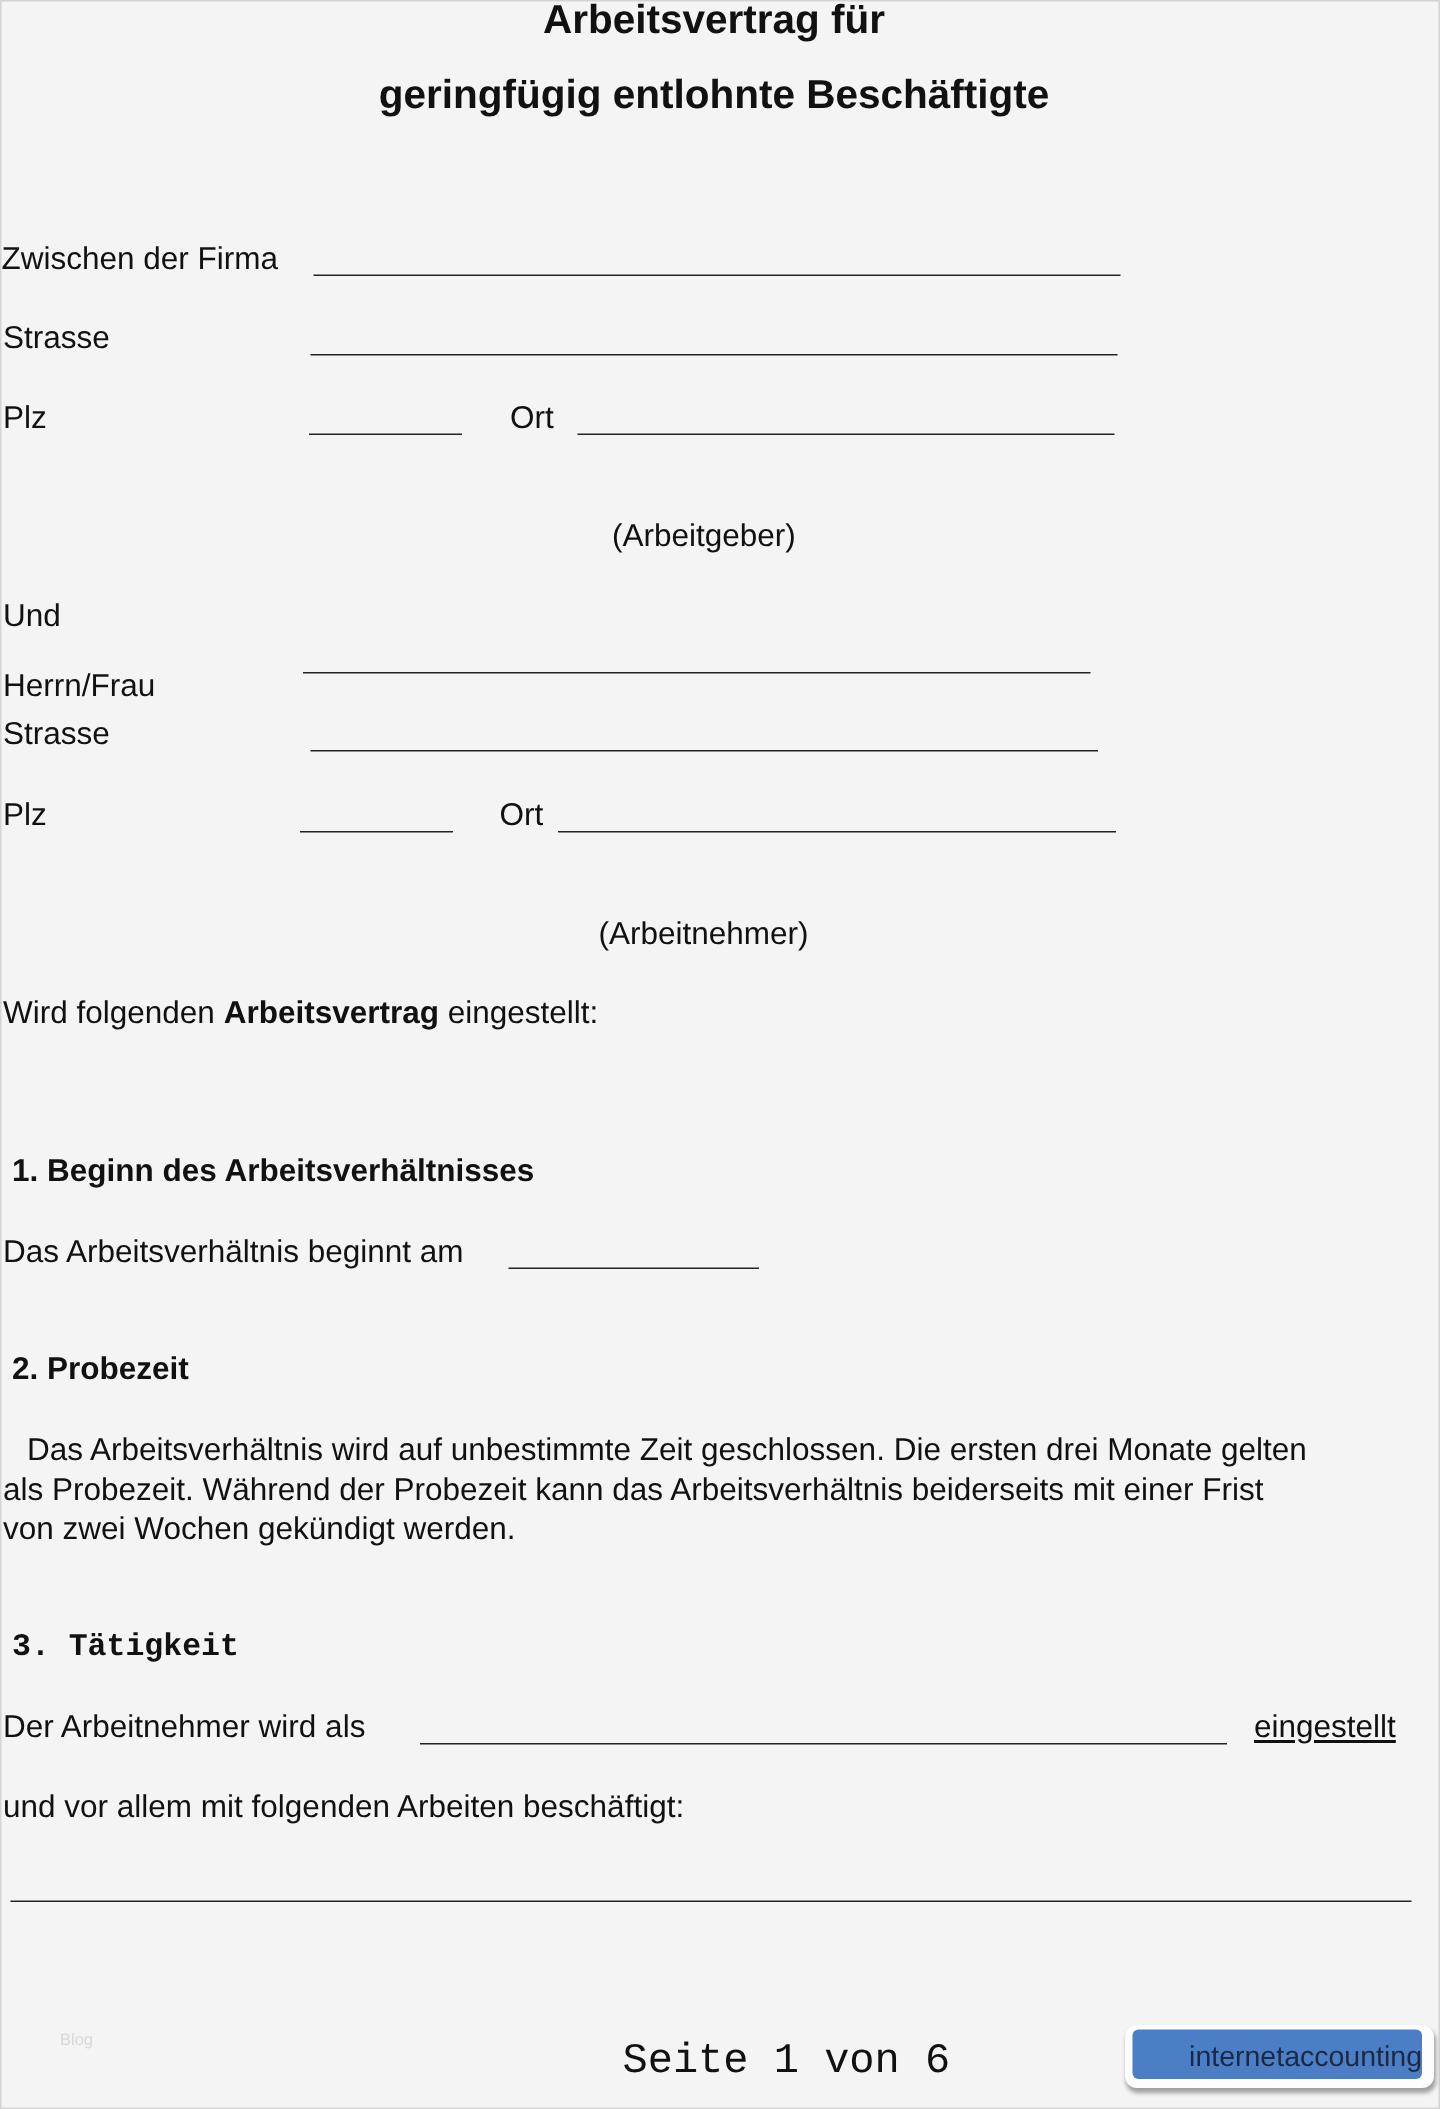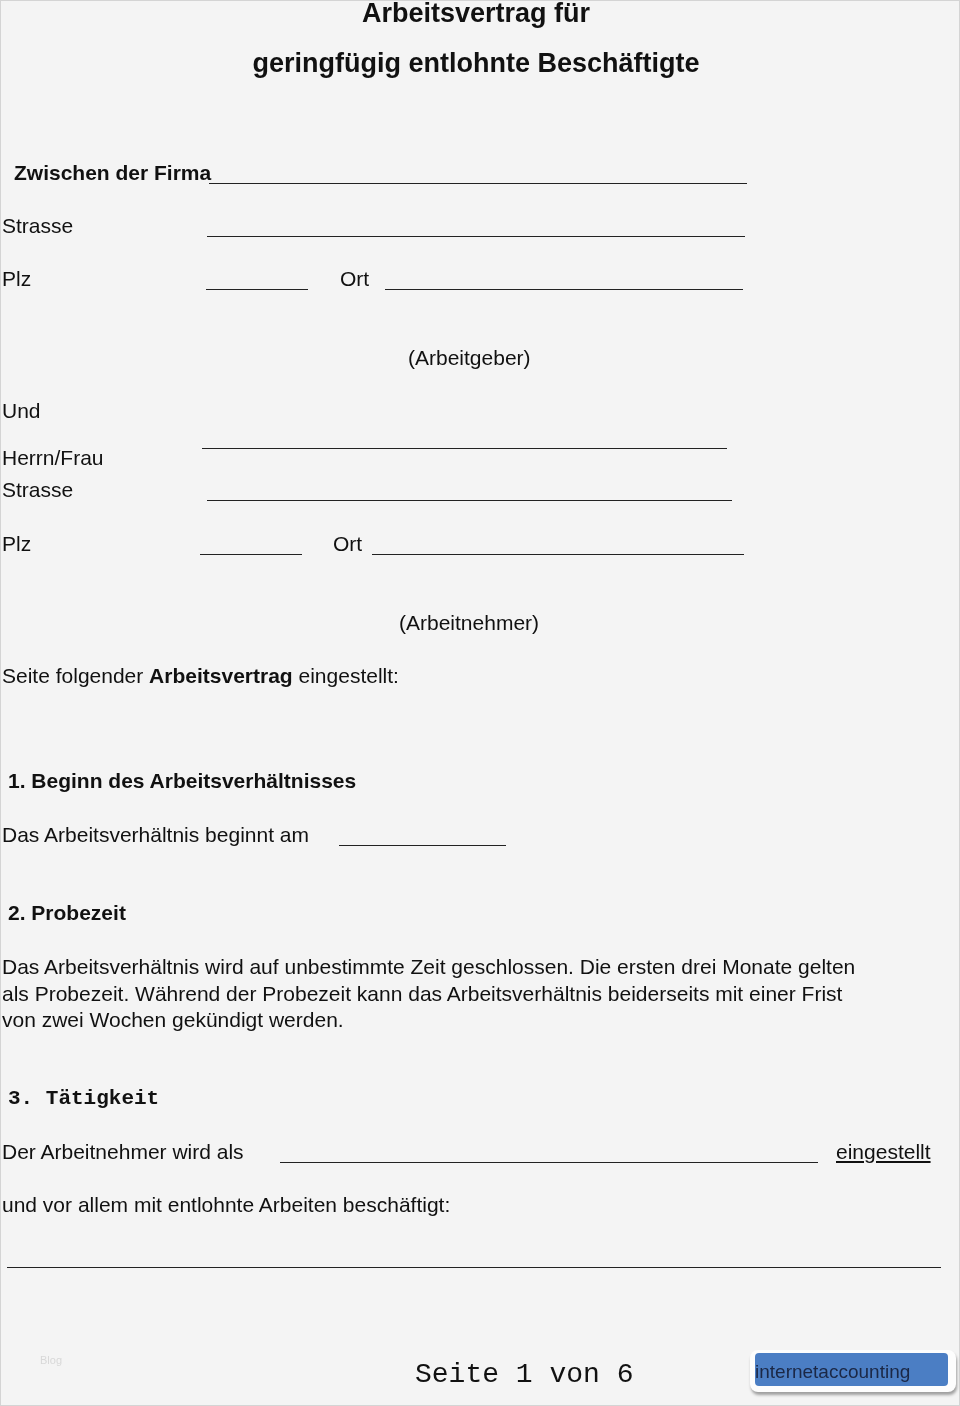--- a/index.html
+++ b/index.html
@@ -21,33 +21,33 @@
   .footer-page { font-size:28px;font-family:Liberation Mono, monospace; }
   .watermark { font-size:11px; color:#d8d8d8; }
   .brand-shadow {
     position:absolute; left:750px; top:1350px; width:206px; height:42px;
     border-radius:8px; background:#fdfdfd;
     box-shadow: 1px 3px 3px rgba(0,0,0,0.35);
   }
   .brand-btn {
     position:absolute; left:755px; top:1353px; width:193px; height:33px;
     border-radius:4px; background:#4b7ec4;
-    font-size:19px; color:#1b2846; text-align:left; line-height:38px;
+    font-size:19px; color:#1b2846; text-align:right; line-height:38px;
     overflow:hidden;
   }
 </style>
 </head>
 <body>
 
 <div class="frame"></div>
 
 <div class="abs title" style="top:-2px;">Arbeitsvertrag für</div>
 <div class="abs title" style="top:48px;">geringfügig entlohnte Beschäftigte</div>
 
-<div class="abs txt" style="left:14px; top:161px;font-weight:bold;">Zwischen der Firma</div>
+<div class="abs txt" style="left:1px; top:161px;">Zwischen der Firma</div>
 <div class="line" style="left:209px; top:183px; width:538px;"></div>
 
 <div class="abs txt" style="left:2px; top:214px;">Strasse</div>
 <div class="line" style="left:207px; top:236px; width:538px;"></div>
 
 <div class="abs txt" style="left:2px; top:267px;">Plz</div>
 <div class="line" style="left:206px; top:289px; width:102px;"></div>
 <div class="abs txt" style="left:340px; top:267px;">Ort</div>
 <div class="line" style="left:385px; top:289px; width:358px;"></div>
 
@@ -61,36 +61,36 @@
 <div class="line" style="left:207px; top:500px; width:525px;"></div>
 
 <div class="abs txt" style="left:2px; top:532px;">Plz</div>
 <div class="line" style="left:200px; top:554px; width:102px;"></div>
 <div class="abs txt" style="left:333px; top:532px;">Ort</div>
 <div class="line" style="left:372px; top:554px; width:372px;"></div>
 
 <div class="abs txt" style="left:399px; top:611px;">(Arbeitnehmer)</div>
 
 <div class="abs txt" style="left:2px; top:664px;">
-  <span>Seite folgender </span><span class="bold">Arbeitsvertrag</span><span> eingestellt:</span>
+  <span>Wird folgenden </span><span class="bold">Arbeitsvertrag</span><span> eingestellt:</span>
 </div>
 
 <div class="abs txt bold" style="left:8px; top:769px;">1. Beginn des Arbeitsverhältnisses</div>
 <div class="abs txt" style="left:2px; top:823px;">Das Arbeitsverhältnis beginnt am</div>
 <div class="line" style="left:339px; top:845px; width:167px;"></div>
 
 <div class="abs txt bold" style="left:8px; top:901px;text-align:center;">2. Probezeit</div>
-<div class="abs txt" style="left:2px; top:955px;">Das Arbeitsverhältnis wird auf unbestimmte Zeit geschlossen. Die ersten drei Monate gelten</div>
+<div class="abs txt" style="left:18px; top:955px;">Das Arbeitsverhältnis wird auf unbestimmte Zeit geschlossen. Die ersten drei Monate gelten</div>
 <div class="abs txt" style="left:2px; top:982px;">als Probezeit. Während der Probezeit kann das Arbeitsverhältnis beiderseits mit einer Frist</div>
 <div class="abs txt" style="left:2px; top:1008px;">von zwei Wochen gekündigt werden.</div>
 
 <div class="abs txt bold" style="left:8px; top:1087px;font-family:Liberation Mono, monospace;">3. Tätigkeit</div>
 <div class="abs txt" style="left:2px; top:1140px;">Der Arbeitnehmer wird als</div>
 <div class="line" style="left:280px; top:1162px; width:538px;"></div>
 <div class="abs txt" style="left:836px; top:1140px;text-decoration:underline;">eingestellt</div>
-<div class="abs txt" style="left:2px; top:1193px;">und vor allem mit entlohnte Arbeiten beschäftigt:</div>
+<div class="abs txt" style="left:2px; top:1193px;">und vor allem mit folgenden Arbeiten beschäftigt:</div>
 <div class="line" style="left:7px; top:1267px; width:934px;"></div>
 
 <div class="abs watermark" style="left:40px; top:1354px;text-align:center;">Blog</div>
 <div class="abs footer-page" style="left:415px; top:1359px;">Seite 1 von 6</div>
 
 <div class="brand-shadow"></div>
 <div class="brand-btn">internetaccounting</div>
 
 </body></html>

